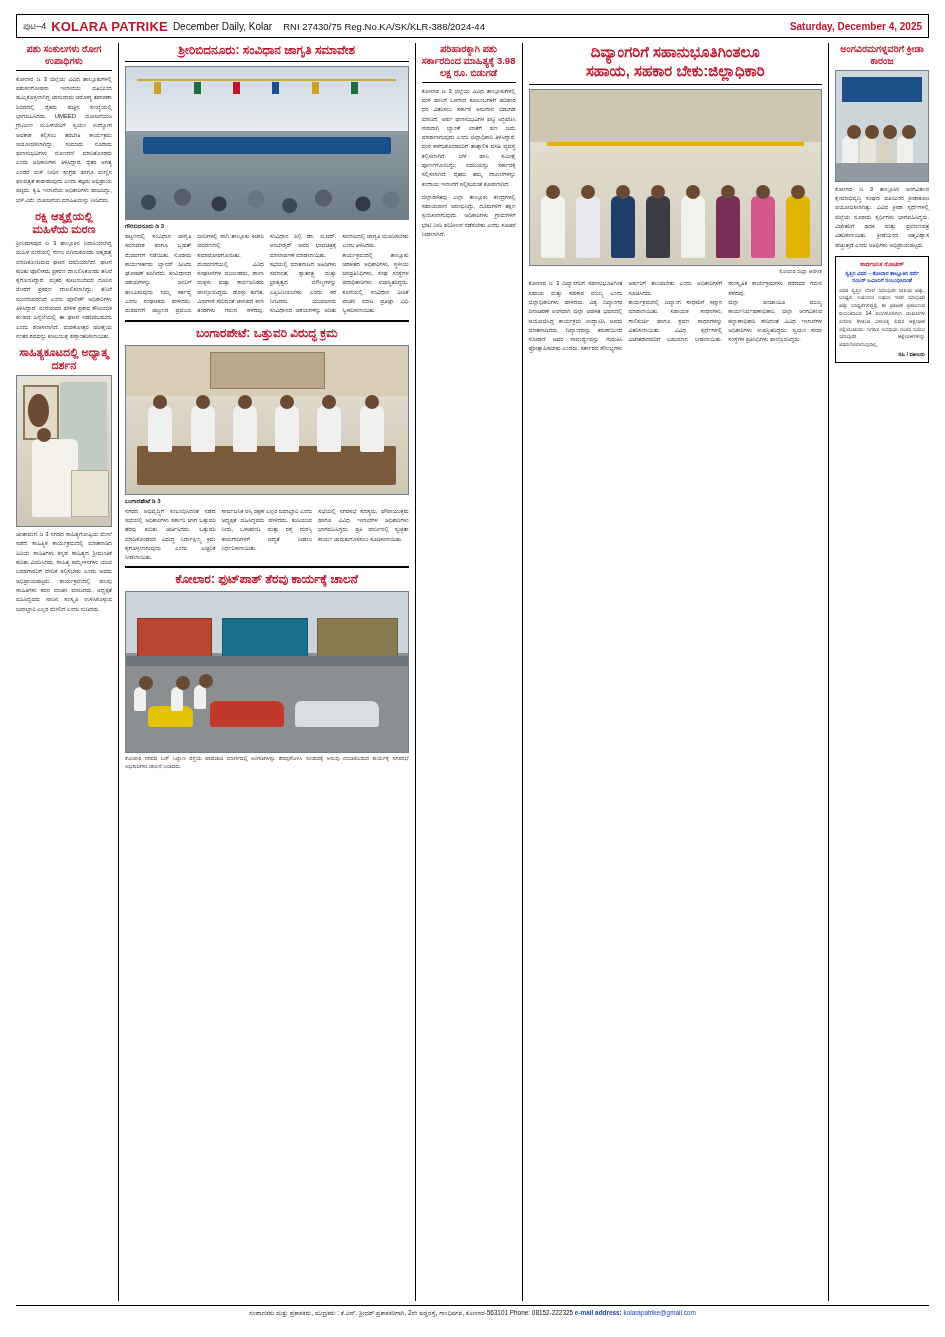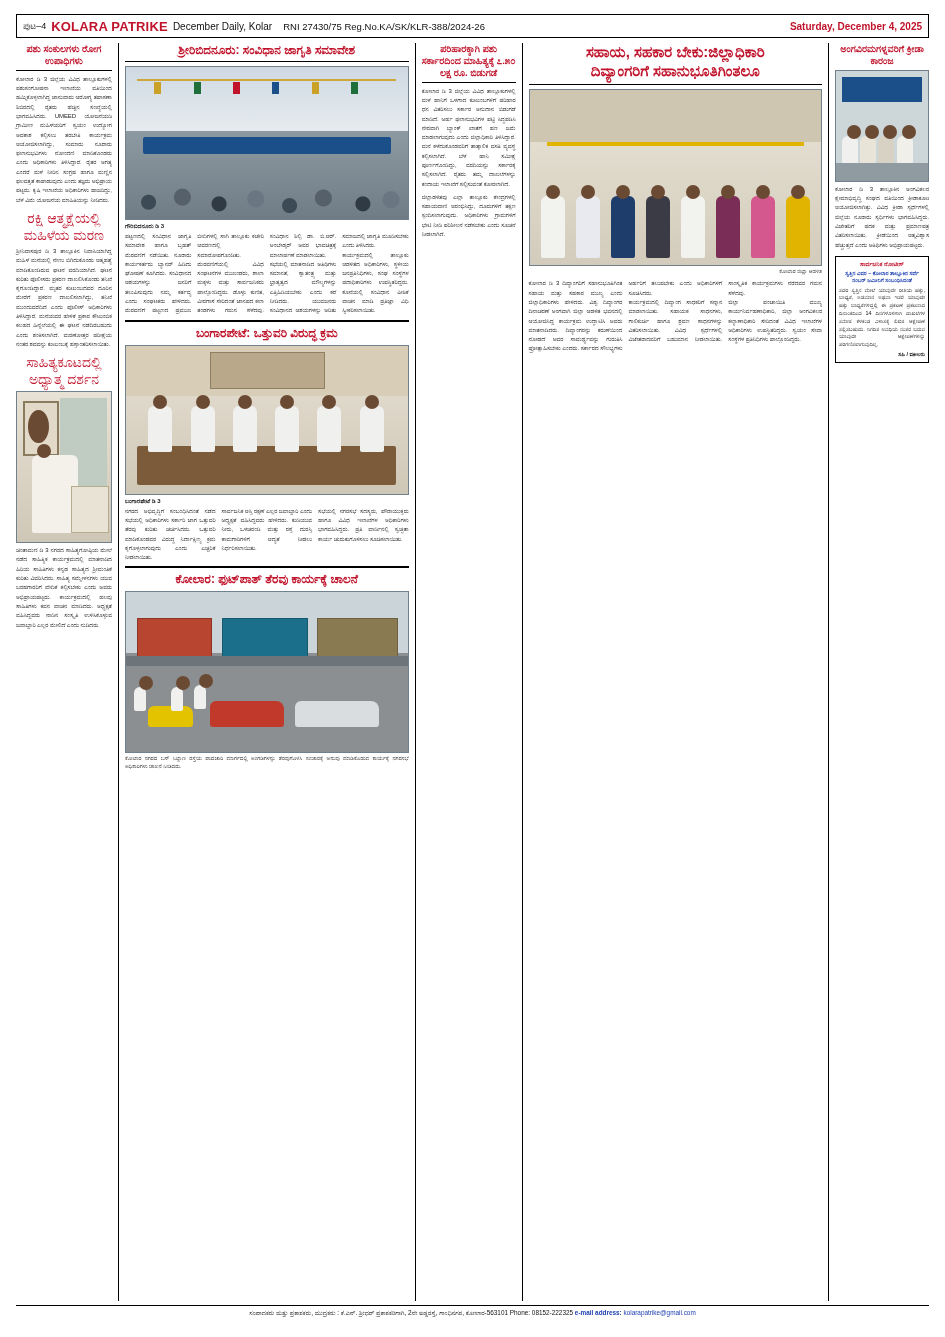--- a/index.html
+++ b/index.html
@@ -123,22 +123,22 @@
     color: #1a1a1a;
     margin-top: 2px;
   }
   .byline {
     font-size: 6px;
     font-weight: bold;
     color: #1a1a1a;
   }
   .subhead {
     color: #c0142c;
-    font-weight: normal;
-    font-size: 14px;
+    font-weight: bold;
+    font-size: 11px;
     text-align: center;
     margin: 5px 0 3px 0;
   }
   .three-col {
     column-count: 3;
     column-gap: 6px;
   }
   .four-col {
     column-count: 4;
     column-gap: 6px;
@@ -207,21 +207,21 @@
 </style>
 </head>
 <body>
 
 <div class="page">
 
   <div class="masthead">
     <span class="pg">ಪುಟ–4</span>
     <span class="brand">KOLARA PATRIKE</span>
     <span class="sub">December Daily, Kolar</span>
-    <span class="rni">RNI 27430/75 Reg.No.KA/SK/KLR-388/2024-26</span>
+    <span class="rni">RNI 27430/75 Reg.No.KA/SK/KLR-388/2024-44</span>
     <span class="date">Saturday, December 4, 2025</span>
   </div>
 
   <div class="body-grid">
 
     <div class="col c1">
       <div class="kan-head h-small">ಪಶು ಸಂಕುಲಗಳು ರೋಗ ಉಪಾಧಿಗಳು</div>
       <div class="rule-h"></div>
       <div class="txt kn">ಕೋಲಾರ ಡಿ 3 ಜಿಲ್ಲೆಯ ವಿವಿಧ ತಾಲ್ಲೂಕುಗಳಲ್ಲಿ ಪಶುಸಂಗೋಪನಾ ಇಲಾಖೆಯ ವತಿಯಿಂದ ಹಮ್ಮಿಕೊಳ್ಳಲಾಗಿದ್ದ ಜಾನುವಾರು ಆರೋಗ್ಯ ತಪಾಸಣಾ ಶಿಬಿರದಲ್ಲಿ ರೈತರು ಹೆಚ್ಚಿನ ಸಂಖ್ಯೆಯಲ್ಲಿ ಭಾಗವಹಿಸಿದರು. UMEED ಯೋಜನೆಯಡಿ ಗ್ರಾಮೀಣ ಮಹಿಳೆಯರಿಗೆ ಸ್ವಯಂ ಉದ್ಯೋಗ ಅವಕಾಶ ಕಲ್ಪಿಸಲು ತರಬೇತಿ ಕಾರ್ಯಕ್ರಮ ಆಯೋಜಿಸಲಾಗಿದ್ದು, ಸುಮಾರು ನೂರಾರು ಫಲಾನುಭವಿಗಳು ನೋಂದಣಿ ಮಾಡಿಕೊಂಡರು ಎಂದು ಅಧಿಕಾರಿಗಳು ತಿಳಿಸಿದ್ದಾರೆ. ರೈತರ ಅಗತ್ಯ ಎಂದರೆ ಮಳೆ ನೀರಿನ ಸಂಗ್ರಹ ಹಾಗೂ ಮಣ್ಣಿನ ಫಲವತ್ತತೆ ಕಾಪಾಡುವುದು ಎಂದು ತಜ್ಞರು ಅಭಿಪ್ರಾಯ ಪಟ್ಟರು. ಕೃಷಿ ಇಲಾಖೆಯ ಅಧಿಕಾರಿಗಳು ಹಾಜರಿದ್ದು, ಬೆಳೆ ವಿಮೆ ಯೋಜನೆಯ ಮಾಹಿತಿಯನ್ನು ನೀಡಿದರು.</div>
 
@@ -309,31 +309,31 @@
           <div class="person" style="left:16%;bottom:26%;width:12px;height:24px;"></div>
           <div class="person" style="left:24%;bottom:27%;width:12px;height:24px;"></div>
         </div>
       </div>
       <div class="cap">ಕೋಲಾರ ನಗರದ ಬಸ್ ನಿಲ್ದಾಣ ರಸ್ತೆಯ ಪಾದಚಾರಿ ಮಾರ್ಗದಲ್ಲಿ ಅಂಗಡಿಗಳನ್ನು ತೆರವುಗೊಳಿಸಿ ಸಂಚಾರಕ್ಕೆ ಅನುವು ಮಾಡಿಕೊಡುವ ಕಾರ್ಯಕ್ಕೆ ನಗರಸಭೆ ಅಧಿಕಾರಿಗಳು ಚಾಲನೆ ನೀಡಿದರು.</div>
     </div>
 
     <div class="rule-v"></div>
 
     <div class="col c3">
-      <div class="kan-head h-small">ಪರಿಹಾರಕ್ಕಾಗಿ ಪಶು ಸರ್ಕಾರದಿಂದ ಮಾಹಿತ್ಯಕ್ಕೆ ೭.೫೦ ಲಕ್ಷ ರೂ. ಬಿಡುಗಡೆ</div>
+      <div class="kan-head h-small">ಪರಿಹಾರಕ್ಕಾಗಿ ಪಶು ಸರ್ಕಾರದಿಂದ ಮಾಹಿತ್ಯಕ್ಕೆ 3.98 ಲಕ್ಷ ರೂ. ಬಿಡುಗಡೆ</div>
       <div class="rule-h"></div>
       <div class="txt kn">ಕೋಲಾರ ಡಿ 3 ಜಿಲ್ಲೆಯ ವಿವಿಧ ತಾಲ್ಲೂಕುಗಳಲ್ಲಿ ಮಳೆ ಹಾನಿಗೆ ಒಳಗಾದ ಕುಟುಂಬಗಳಿಗೆ ಪರಿಹಾರ ಧನ ವಿತರಿಸಲು ಸರ್ಕಾರ ಅನುದಾನ ಬಿಡುಗಡೆ ಮಾಡಿದೆ. ಅರ್ಹ ಫಲಾನುಭವಿಗಳ ಪಟ್ಟಿ ಸಿದ್ಧಪಡಿಸಿ ನೇರವಾಗಿ ಬ್ಯಾಂಕ್ ಖಾತೆಗೆ ಹಣ ಜಮೆ ಮಾಡಲಾಗುವುದು ಎಂದು ಜಿಲ್ಲಾಧಿಕಾರಿ ತಿಳಿಸಿದ್ದಾರೆ. ಮನೆ ಕಳೆದುಕೊಂಡವರಿಗೆ ತಾತ್ಕಾಲಿಕ ವಸತಿ ವ್ಯವಸ್ಥೆ ಕಲ್ಪಿಸಲಾಗಿದೆ. ಬೆಳೆ ಹಾನಿ ಸಮೀಕ್ಷೆ ಪೂರ್ಣಗೊಂಡಿದ್ದು, ವರದಿಯನ್ನು ಸರ್ಕಾರಕ್ಕೆ ಸಲ್ಲಿಸಲಾಗಿದೆ. ರೈತರು ತಮ್ಮ ದಾಖಲೆಗಳನ್ನು ಕಂದಾಯ ಇಲಾಖೆಗೆ ಸಲ್ಲಿಸುವಂತೆ ಕೋರಲಾಗಿದೆ.</div>
       <div class="txt kn" style="margin-top:4px;">ಜಿಲ್ಲಾಡಳಿತವು ಎಲ್ಲಾ ತಾಲ್ಲೂಕು ಕೇಂದ್ರಗಳಲ್ಲಿ ಸಹಾಯವಾಣಿ ಆರಂಭಿಸಿದ್ದು, ದೂರುಗಳಿಗೆ ತಕ್ಷಣ ಸ್ಪಂದಿಸಲಾಗುವುದು. ಅಧಿಕಾರಿಗಳು ಗ್ರಾಮಗಳಿಗೆ ಭೇಟಿ ನೀಡಿ ಪರಿಶೀಲನೆ ನಡೆಸಬೇಕು ಎಂದು ಸೂಚನೆ ನೀಡಲಾಗಿದೆ.</div>
     </div>
 
     <div class="rule-v"></div>
 
     <div class="col c6" style="width:300px;">
+      <div class="kan-head h-big">ದಿವ್ಯಾಂಗರಿಗೆ ಸಹಾನುಭೂತಿಗಿಂತಲೂ</div>
       <div class="kan-head h-big">ಸಹಾಯ, ಸಹಕಾರ ಬೇಕು:ಜಿಲ್ಲಾಧಿಕಾರಿ</div>
-      <div class="kan-head h-big">ದಿವ್ಯಾಂಗರಿಗೆ ಸಹಾನುಭೂತಿಗಿಂತಲೂ</div>
       <div class="rule-h"></div>
       <div class="photo" style="height:175px;">
         <div class="scene">
           <div class="ribbon-scene"></div>
           <div style="position:absolute;left:0;right:0;top:0;height:30%;background:#cfc6b2;"></div>
           <div style="position:absolute;left:6%;right:6%;top:30%;height:4px;background:#e0b400;"></div>
           <div class="person" style="left:4%;bottom:4%;height:62px;background:#f2f2ee;"></div>
           <div class="person" style="left:16%;bottom:4%;height:62px;background:#e9eaf0;"></div>
           <div class="person" style="left:28%;bottom:4%;height:62px;background:#1f3d6b;"></div>
           <div class="person" style="left:40%;bottom:4%;height:62px;background:#3b3b45;"></div>

